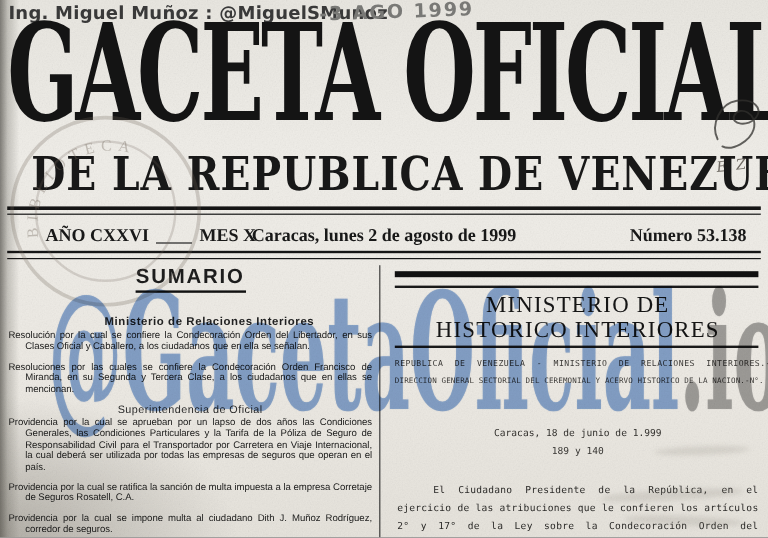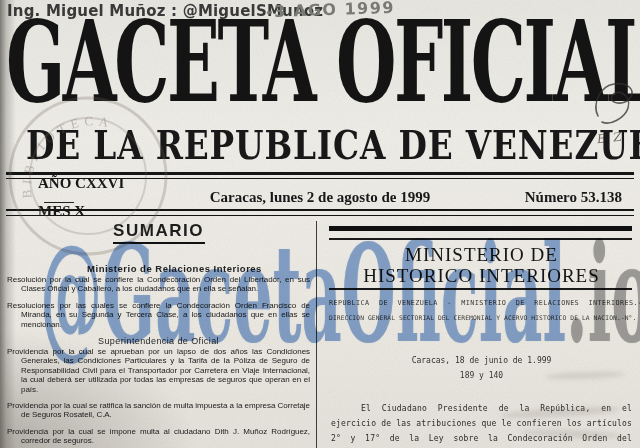--- a/index.html
+++ b/index.html
@@ -20,21 +20,21 @@
   .subtitle{position:absolute;left:26px;top:122px;font-family:"DejaVu Serif",serif;font-weight:700;
         font-size:39px;white-space:nowrap;transform:scale(.84,1);transform-origin:left top;
         letter-spacing:1px;color:#181818;}
   .rule{position:absolute;left:6px;right:6px;background:#151515;}
   .rule.r1{top:172px;height:3px}
   .rule.r2{top:178px;height:1px}
   .rule.r3{top:209px;height:2px}
   .rule.r4{top:215px;height:1px}
   .issuebar{position:absolute;left:6px;right:6px;top:186px;height:22px;display:flex;
         align-items:center;font-family:"Liberation Serif",serif;font-weight:700;font-size:15px;}
-  .issue-left{position:absolute;left:32px;display:flex;align-items:flex-start;flex-direction:column;}
+  .issue-left{position:absolute;left:32px;display:flex;align-items:center;}
   .blank-line{display:inline-block;width:30px;border-bottom:1.5px solid #222;height:10px;margin:0 6px;}
   .issue-center{position:absolute;left:0;right:0;text-align:center;}
   .issue-right{position:absolute;right:12px;}
   .coldivider{position:absolute;left:316px;top:221px;bottom:0;width:1px;background:rgba(30,30,30,.85);}
   .leftcol{position:absolute;left:7px;top:221px;width:303px;}
   .sumario{width:92px;margin:0 auto 19px auto;text-align:center;font-weight:700;font-size:17px;
         letter-spacing:1.5px;border-bottom:2px solid #111;padding-bottom:1px;color:#1d1d1d;}
   .sec-heading{text-align:center;font-weight:700;font-size:9.5px;letter-spacing:.5px;margin:6px 0 1px 0;color:#222;padding-left:32px;}
   .sec-subheading{text-align:center;font-size:9px;letter-spacing:.4px;margin:0 0 1px 0;color:#2a2a2a;}
   .entry{margin:0 0 7px 0;font-size:8px;line-height:9.4px;text-align:justify;

